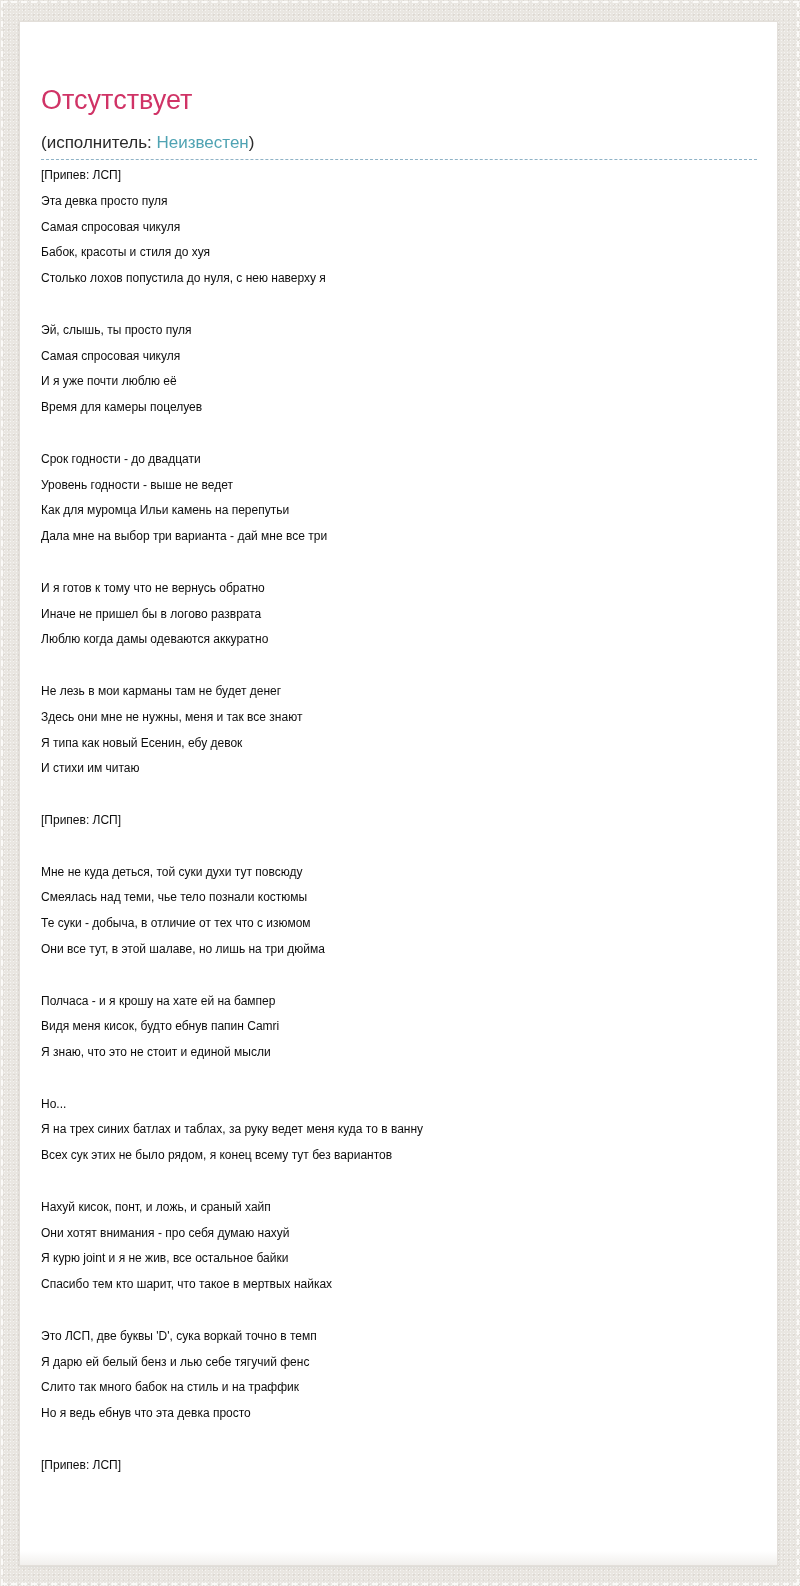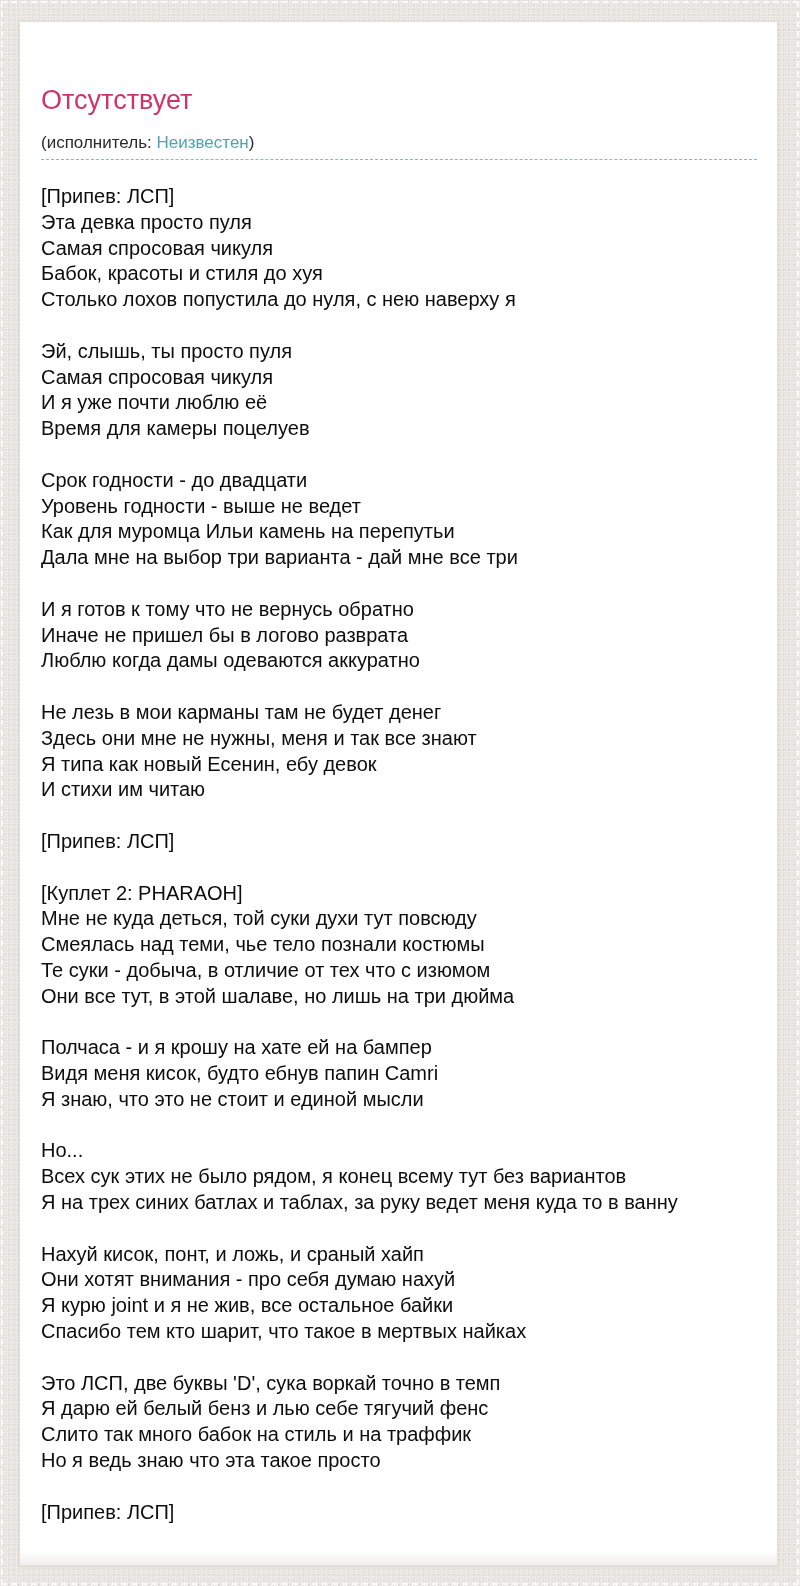--- a/index.html
+++ b/index.html
@@ -64,22 +64,22 @@
     line-height:21px;
     padding-bottom:6px;
     border-bottom:1px dashed var(--separator-color);
   }
   .artist-link{
     color:var(--link-color);
     text-decoration:none;
     cursor:pointer;
   }
   .lyrics{
-    margin-top:24px;
-    font-size:20px;
+    margin-top:3px;
+    font-size:12px;
     color:var(--text-color);
   }
   .stanza{
     margin-bottom:25.8px;
   }
   .stanza:last-child{margin-bottom:0;}
   .line{
     line-height:25.8px;
     white-space:pre-wrap;
   }
@@ -122,45 +122,44 @@
       <div class="stanza">
         <div class="line">Не лезь в мои карманы там не будет денег</div>
         <div class="line">Здесь они мне не нужны, меня и так все знают</div>
         <div class="line">Я типа как новый Есенин, ебу девок</div>
         <div class="line">И стихи им читаю</div>
       </div>
       <div class="stanza">
         <div class="line">[Припев: ЛСП]</div>
       </div>
       <div class="stanza">
-        <div class="line">[Куплет 2: PHARAOH]</div>
         <div class="line">Мне не куда деться, той суки духи тут повсюду</div>
         <div class="line">Смеялась над теми, чье тело познали костюмы</div>
         <div class="line">Те суки - добыча, в отличие от тех что с изюмом</div>
         <div class="line">Они все тут, в этой шалаве, но лишь на три дюйма</div>
       </div>
       <div class="stanza">
         <div class="line">Полчаса - и я крошу на хате ей на бампер</div>
         <div class="line">Видя меня кисок, будто ебнув папин Camri</div>
         <div class="line">Я знаю, что это не стоит и единой мысли</div>
       </div>
       <div class="stanza">
         <div class="line">Но...</div>
+        <div class="line">Я на трех синих батлах и таблах, за руку ведет меня куда то в ванну</div>
         <div class="line">Всех сук этих не было рядом, я конец всему тут без вариантов</div>
-        <div class="line">Я на трех синих батлах и таблах, за руку ведет меня куда то в ванну</div>
       </div>
       <div class="stanza">
         <div class="line">Нахуй кисок, понт, и ложь, и сраный хайп</div>
         <div class="line">Они хотят внимания - про себя думаю нахуй</div>
         <div class="line">Я курю joint и я не жив, все остальное байки</div>
         <div class="line">Спасибо тем кто шарит, что такое в мертвых найках</div>
       </div>
       <div class="stanza">
         <div class="line">Это ЛСП, две буквы 'D', сука воркай точно в темп</div>
         <div class="line">Я дарю ей белый бенз и лью себе тягучий фенс</div>
         <div class="line">Слито так много бабок на стиль и на траффик</div>
-        <div class="line">Но я ведь знаю что эта такое просто</div>
+        <div class="line">Но я ведь ебнув что эта девка просто</div>
       </div>
       <div class="stanza">
         <div class="line">[Припев: ЛСП]</div>
       </div>
     </div>
 </div>
 
 </body></html>

